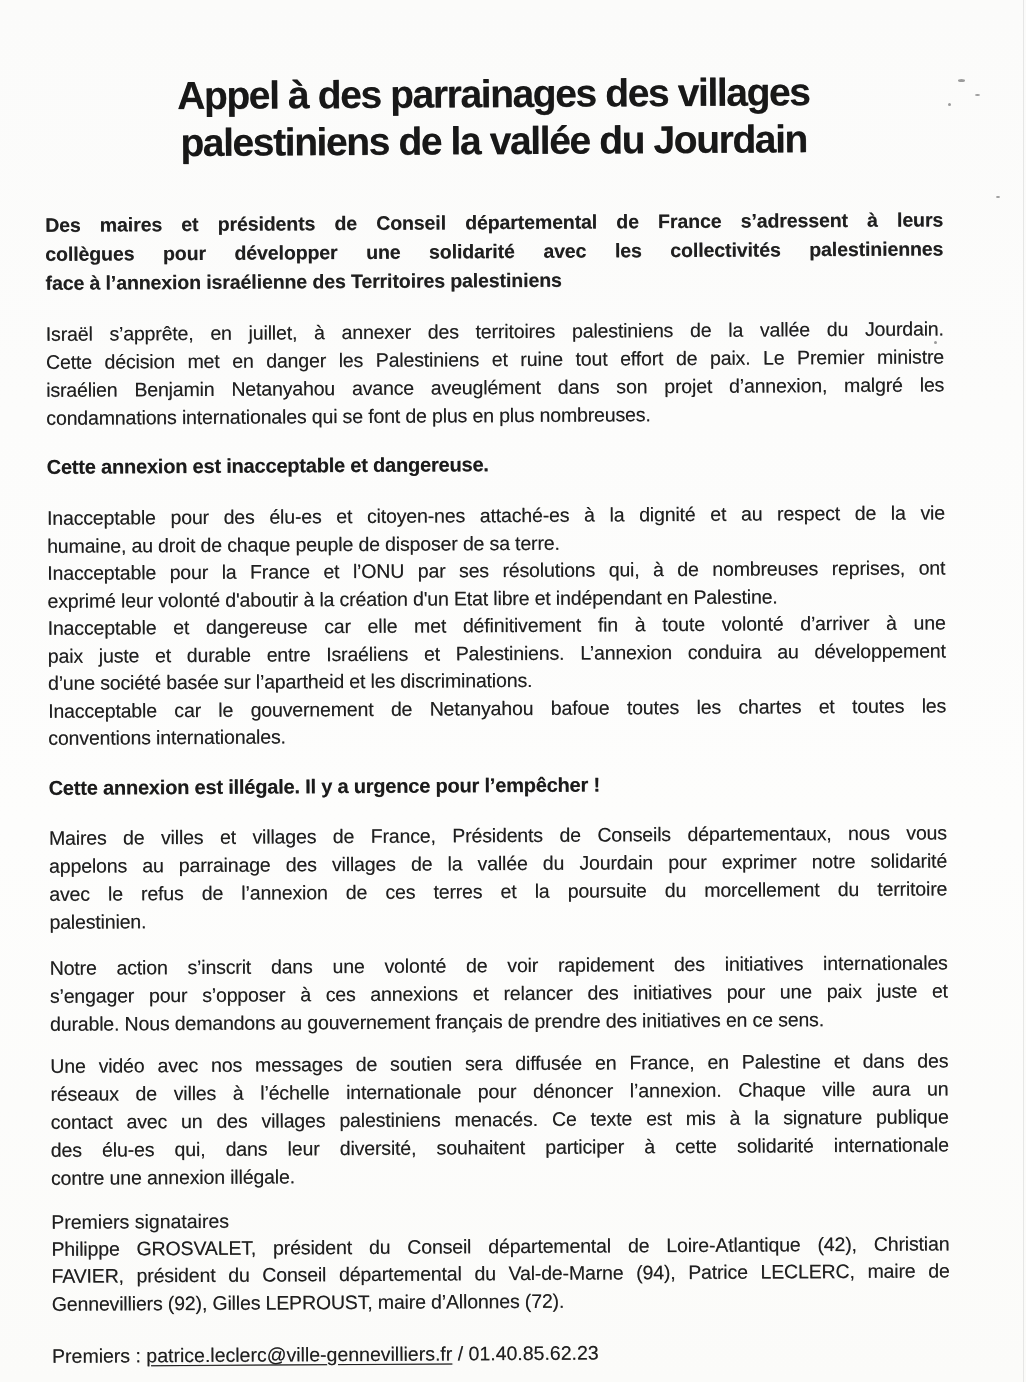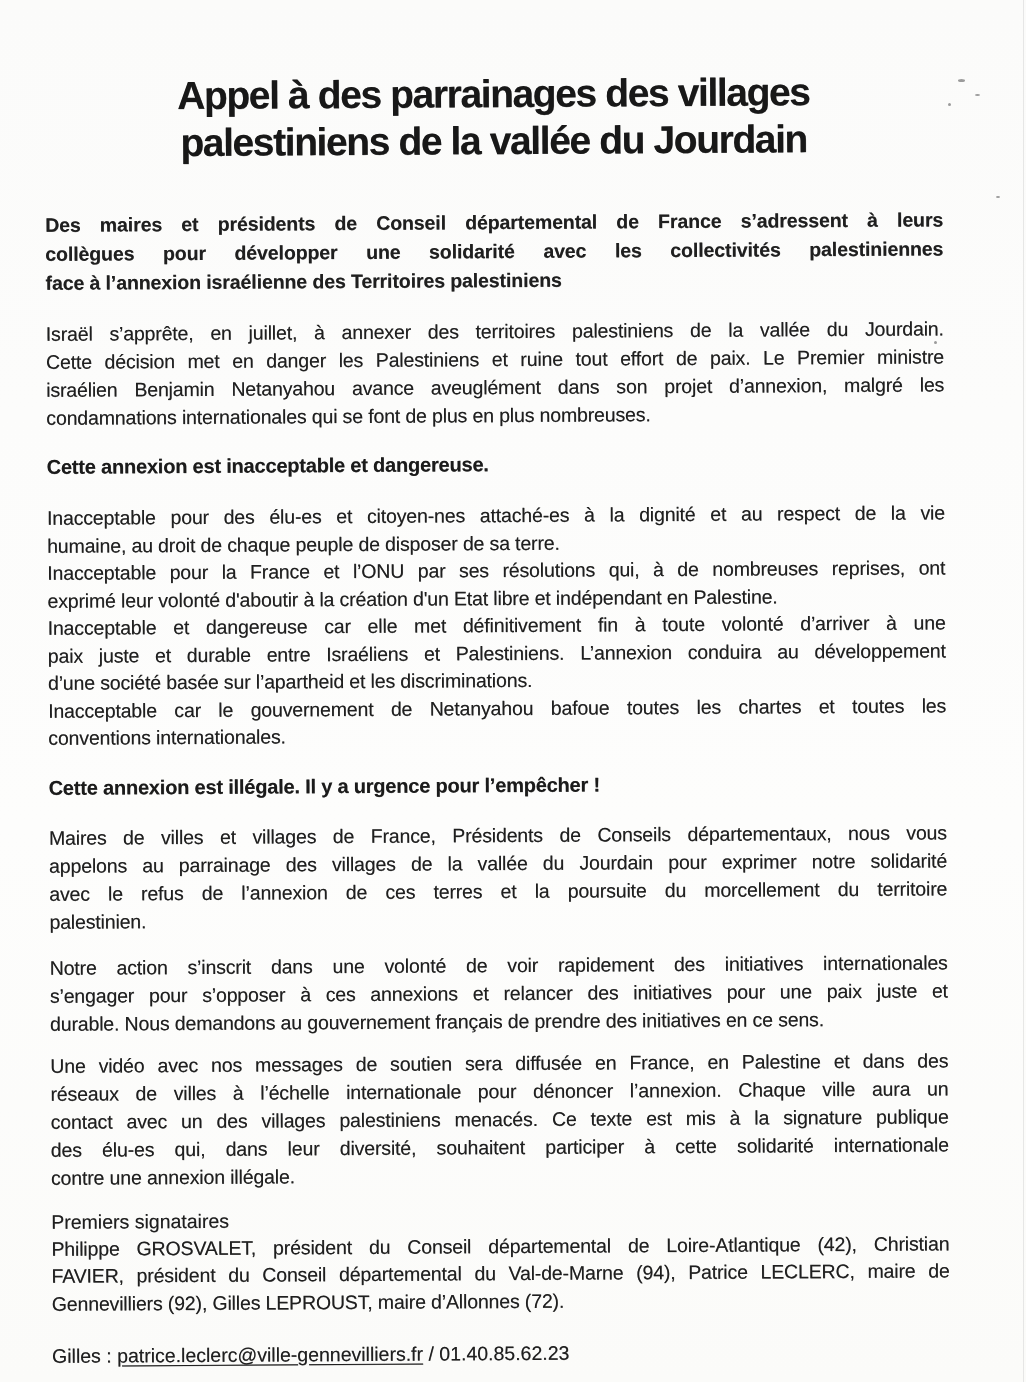--- a/index.html
+++ b/index.html
@@ -172,21 +172,21 @@
     </div>
 
   <p class="sig-label">Premiers signataires</p>
 
   <div class="signatories">
       <div class="line">Philippe GROSVALET, président du Conseil départemental de Loire-Atlantique (42), Christian</div>
       <div class="line">FAVIER, président du Conseil départemental du Val-de-Marne (94), Patrice LECLERC, maire de</div>
       <div class="line last">Gennevilliers (92), Gilles LEPROUST, maire d’Allonnes (72).</div>
     </div>
 
-  <p class="contact"><span>Gilles :</span>
+  <p class="contact"><span>Premiers :</span>
     <a>patrice.leclerc@ville-gennevilliers.fr</a>
     <span>/ 01.40.85.62.23</span></p>
 
 </div>
 
 <div class="speck" style="left:958px; top:79px;  width:7px; height:3px;"></div>
 <div class="speck" style="left:975px; top:94px;  width:5px; height:2px;"></div>
 <div class="speck" style="left:948px; top:103px; width:3px; height:3px;"></div>
 <div class="speck" style="left:996px; top:196px; width:4px; height:2px;"></div>
 <div class="speck" style="left:934px; top:341px; width:3px; height:3px;"></div>

